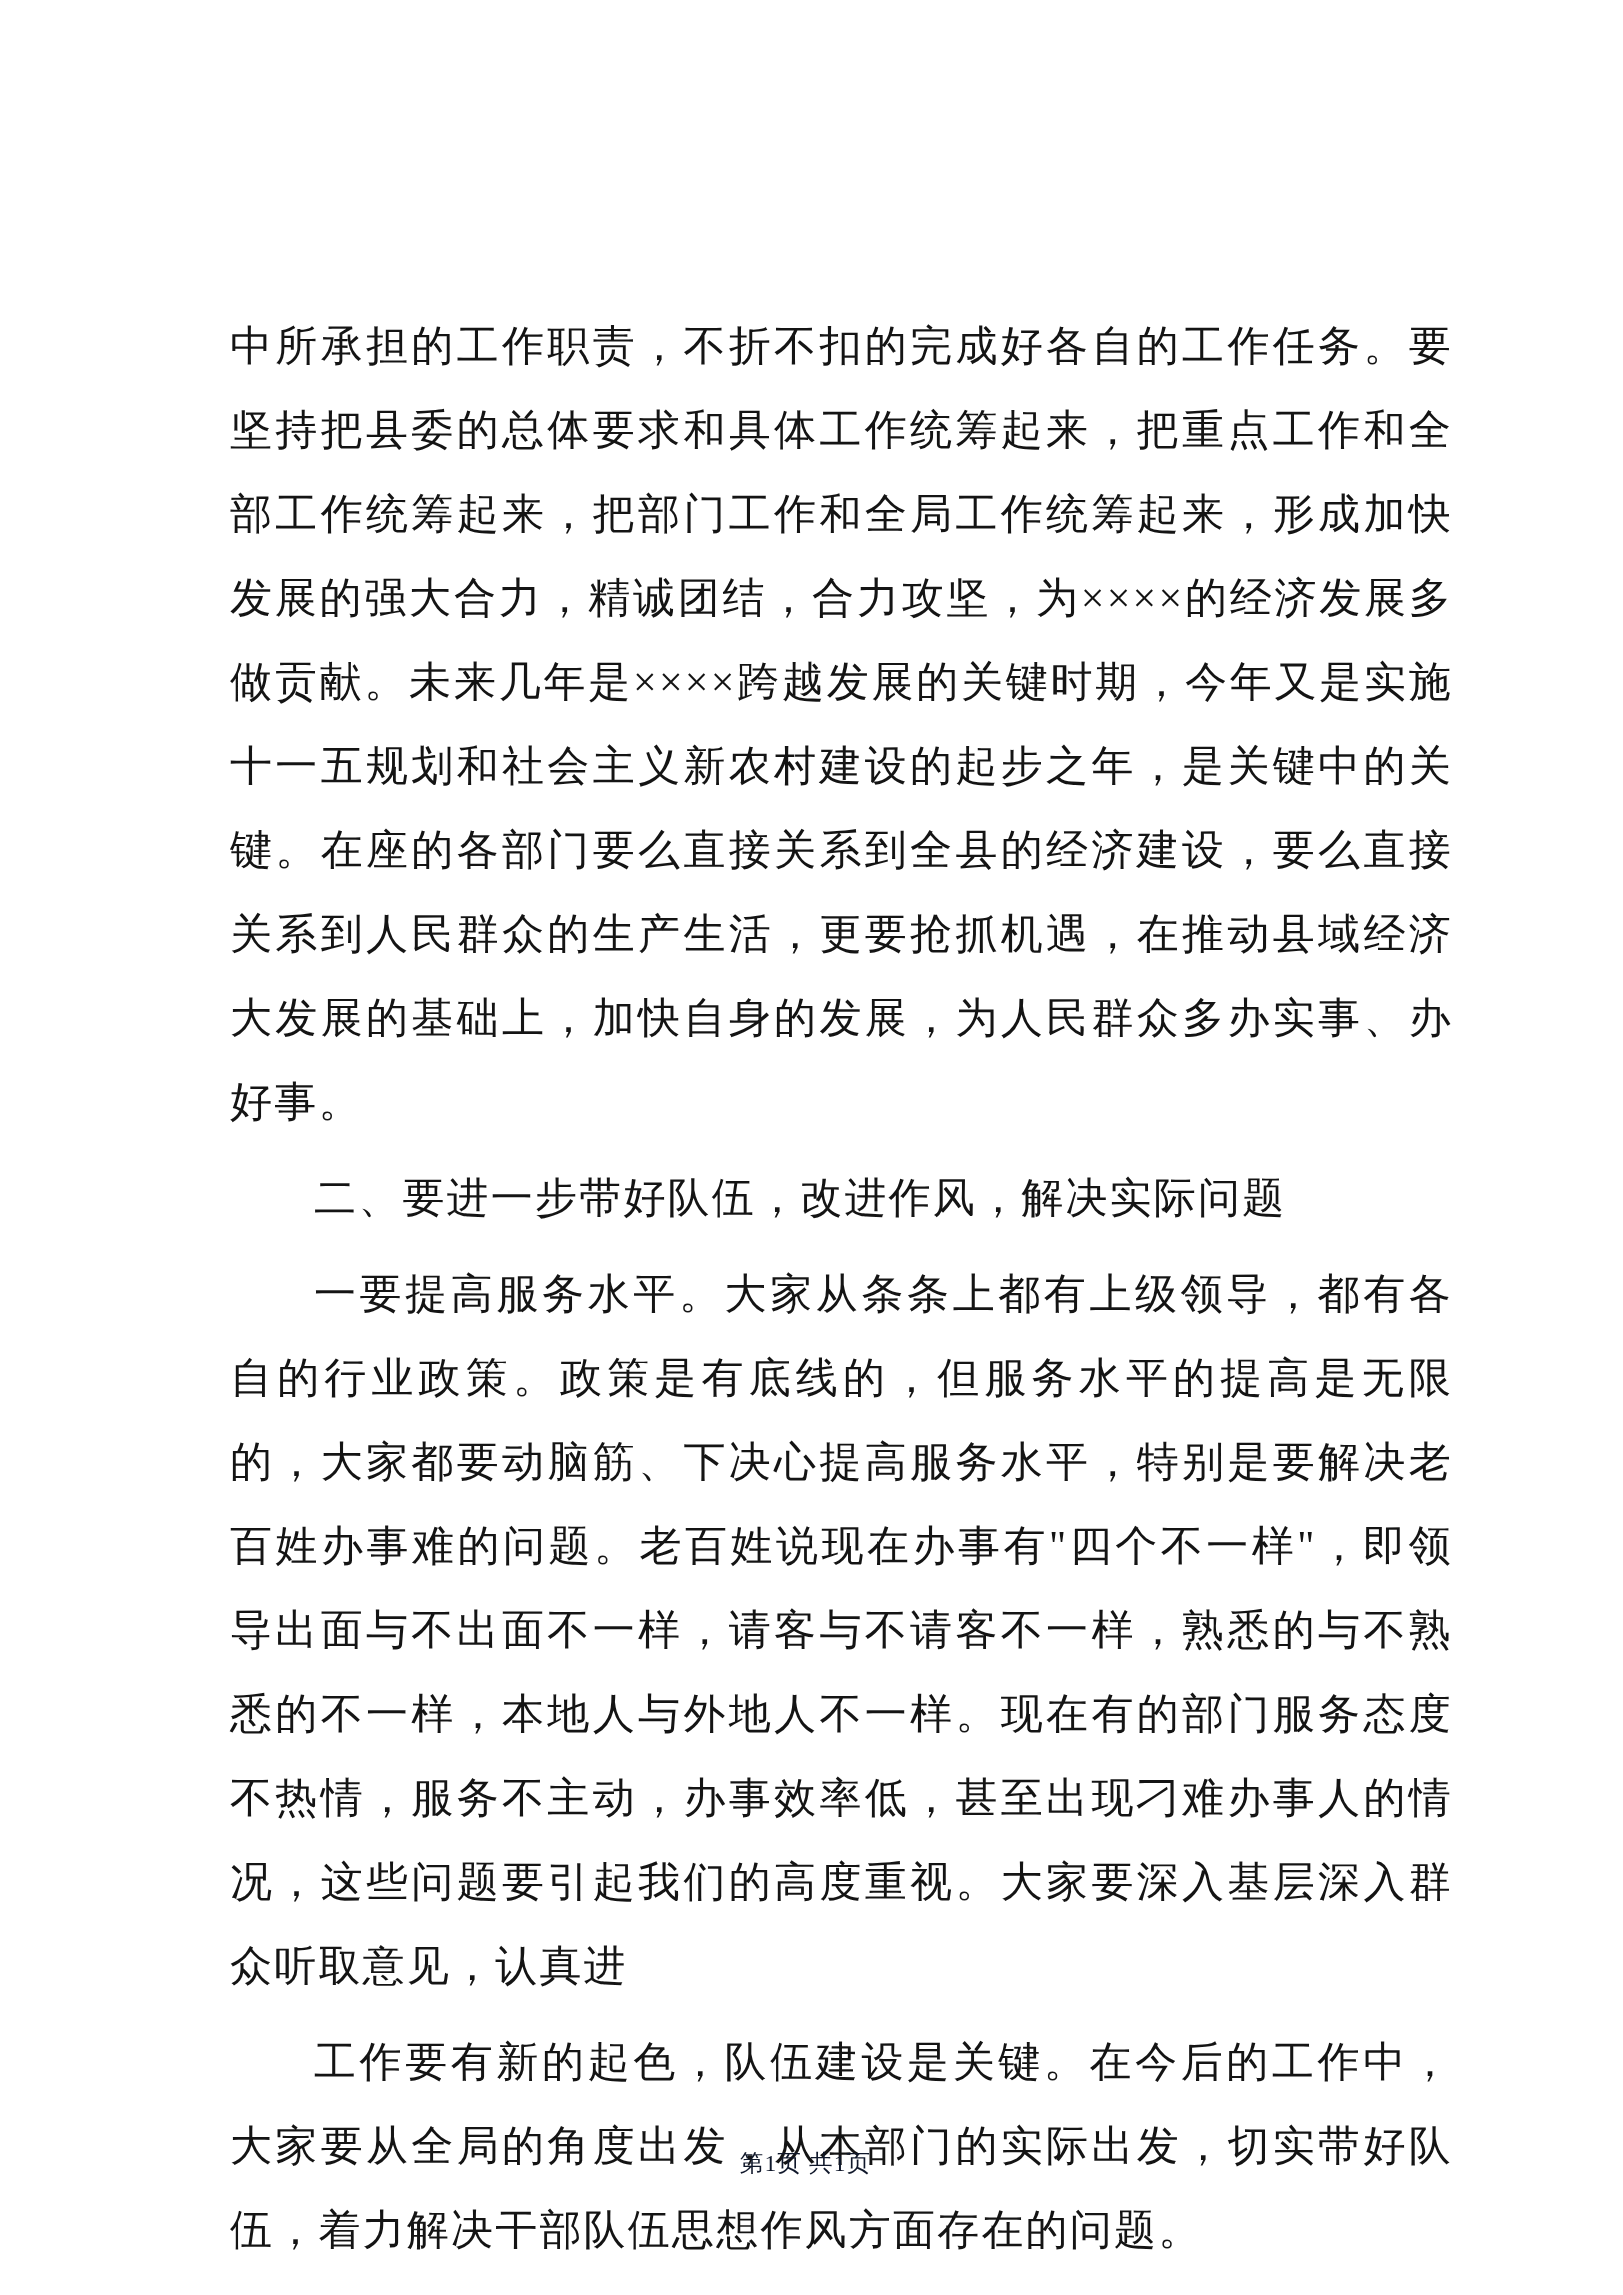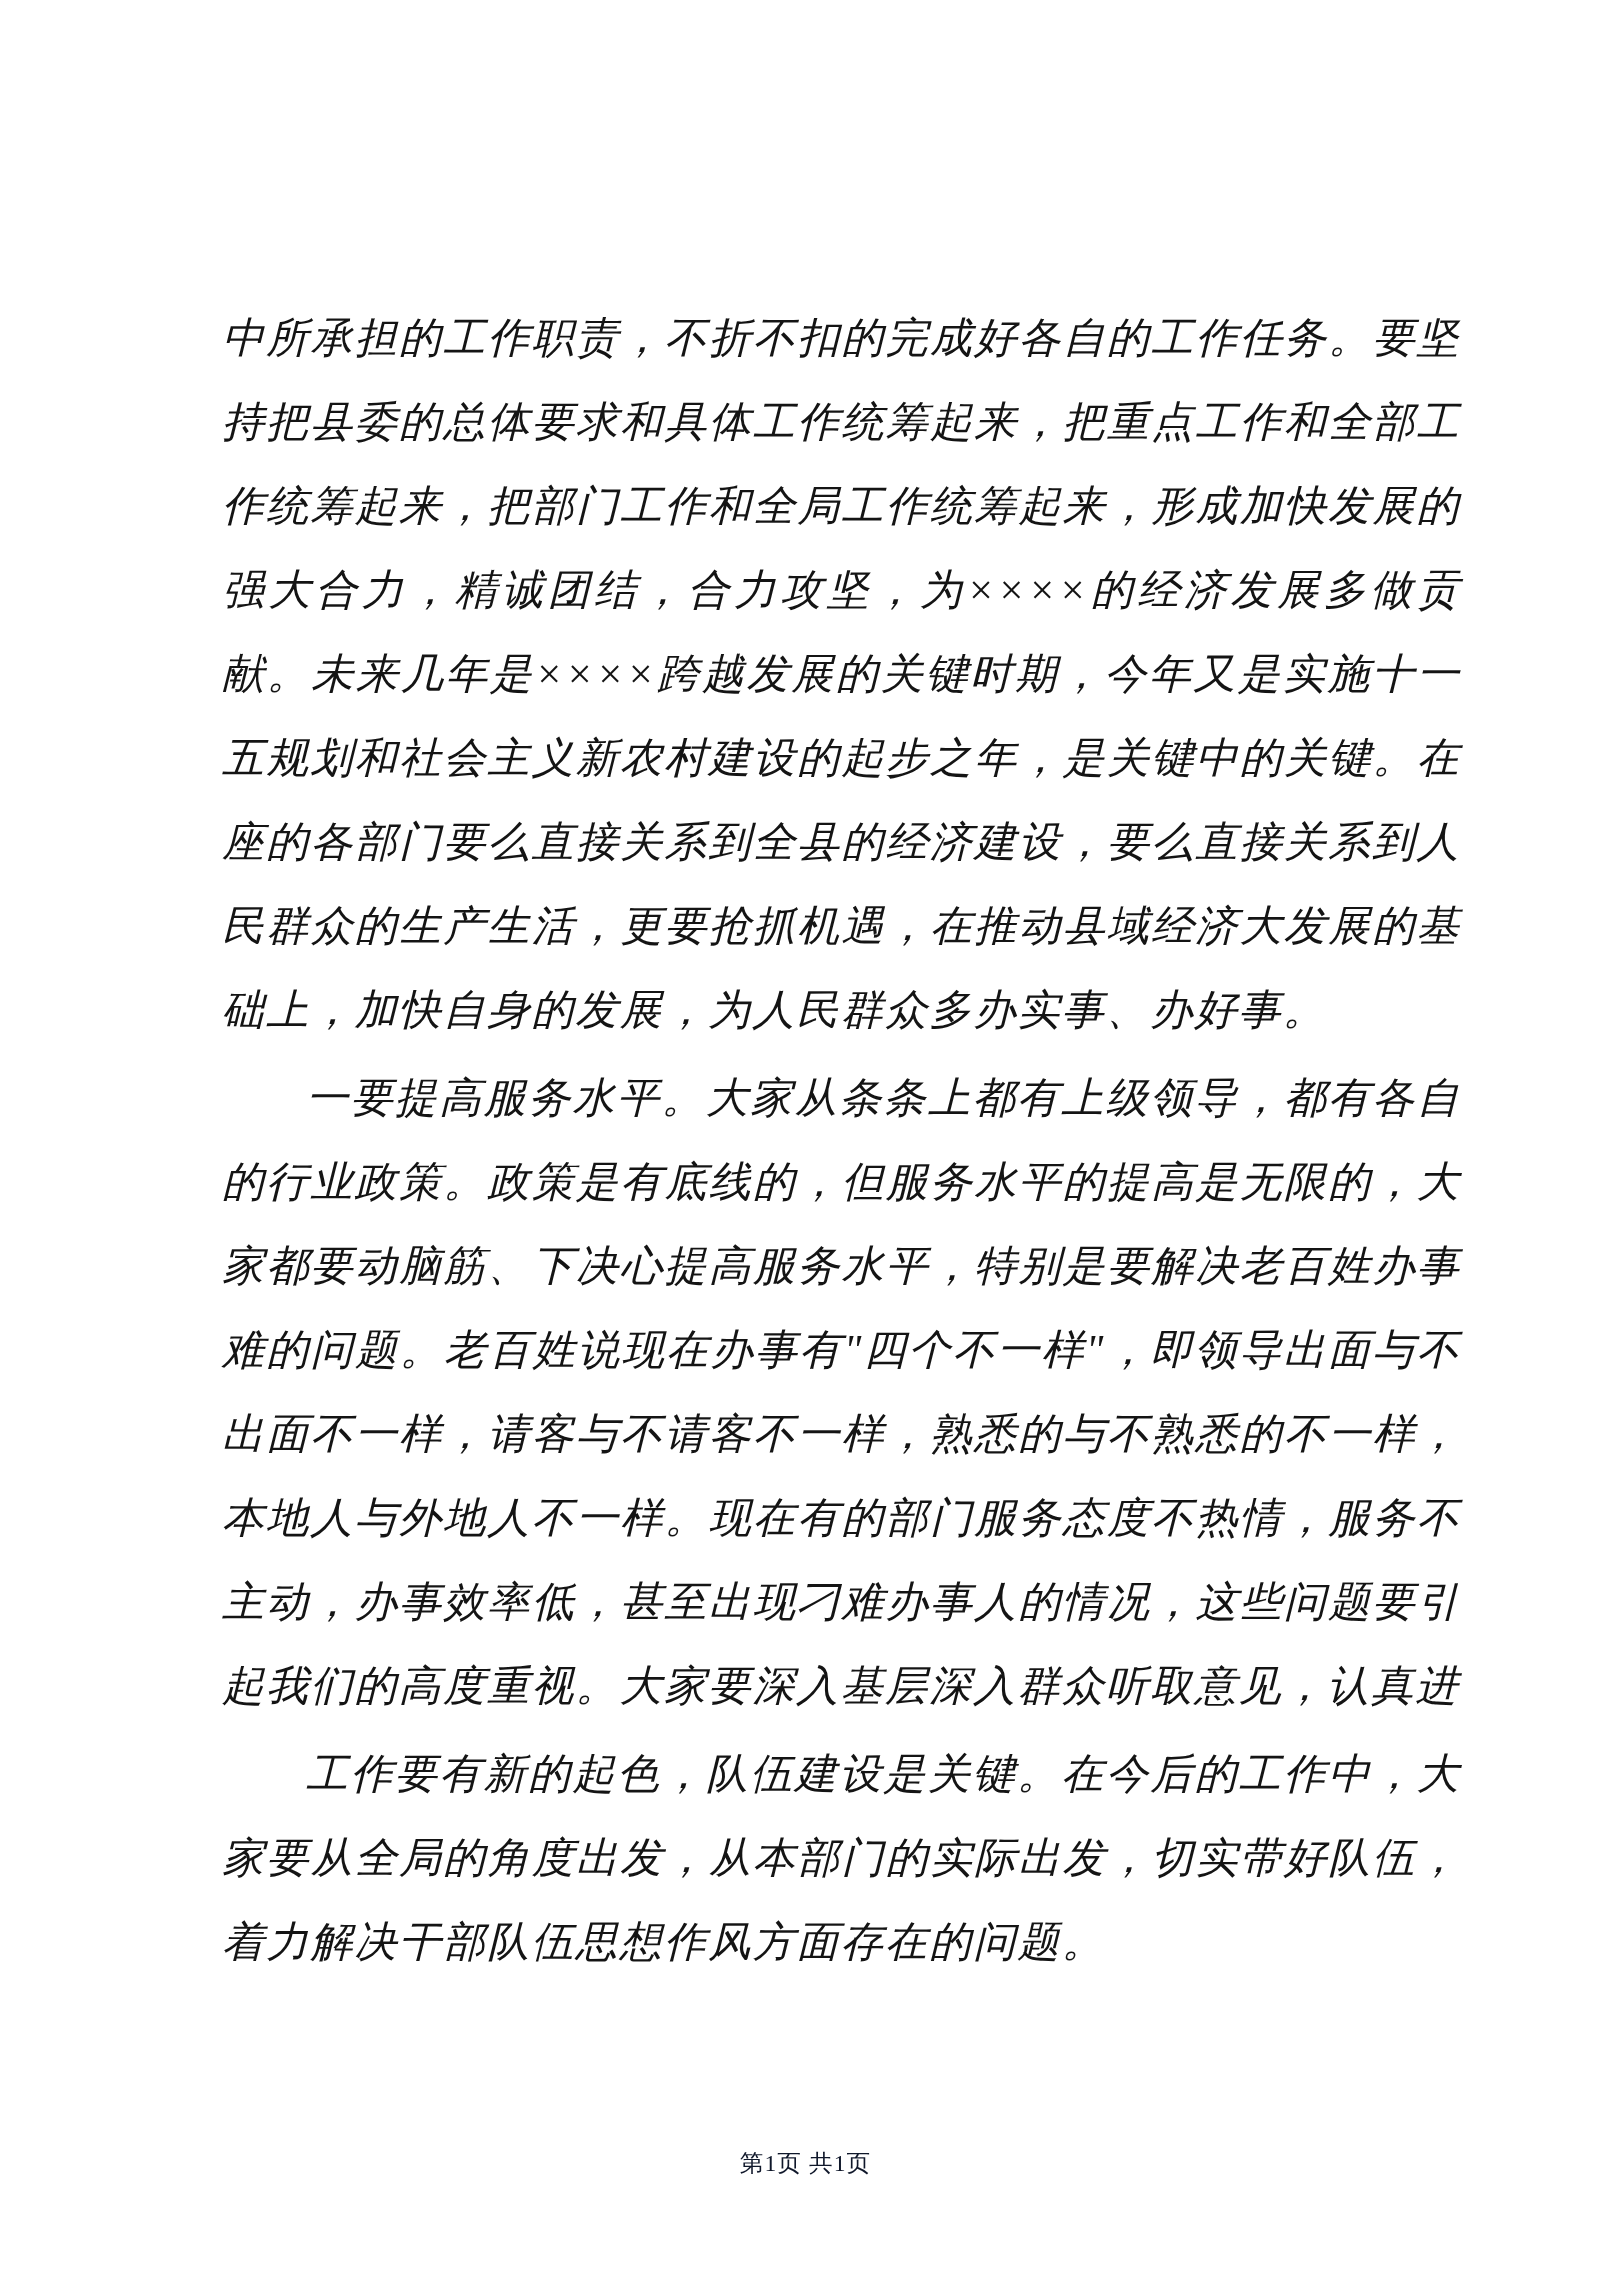--- a/index.html
+++ b/index.html
@@ -25,23 +25,22 @@
     left: 218px;
     top: 292px;
     width: 1247px;
     font-size: 42px;
     line-height: 84px;
     letter-spacing: 2.2px;
     text-align: justify;
     color: #141414;
   }
   .content p {
-    margin: 4px;
+    margin: 12px;
     padding: 0;
-    font-style: italic;
   }
   .content p.indent {
     text-indent: 2em;
   }
   .footer {
     position: absolute;
     left: 0;
     right: 12px;
     top: 2147px;
     text-align: center;
@@ -50,20 +49,21 @@
     color: #0f172a;
   }
 </style>
 </head>
 <body>
 
 <div class="page">
 
   <div class="content">
     <p>中所承担的工作职责，不折不扣的完成好各自的工作任务。要坚持把县委的总体要求和具体工作统筹起来，把重点工作和全部工作统筹起来，把部门工作和全局工作统筹起来，形成加快发展的强大合力，精诚团结，合力攻坚，为××××的经济发展多做贡献。未来几年是××××跨越发展的关键时期，今年又是实施十一五规划和社会主义新农村建设的起步之年，是关键中的关键。在座的各部门要么直接关系到全县的经济建设，要么直接关系到人民群众的生产生活，更要抢抓机遇，在推动县域经济大发展的基础上，加快自身的发展，为人民群众多办实事、办好事。</p>
+    <p class="indent">二、要进一步带好队伍，改进作风，解决实际问题</p>
     <p class="indent">一要提高服务水平。大家从条条上都有上级领导，都有各自的行业政策。政策是有底线的，但服务水平的提高是无限的，大家都要动脑筋、下决心提高服务水平，特别是要解决老百姓办事难的问题。老百姓说现在办事有"四个不一样"，即领导出面与不出面不一样，请客与不请客不一样，熟悉的与不熟悉的不一样，本地人与外地人不一样。现在有的部门服务态度不热情，服务不主动，办事效率低，甚至出现刁难办事人的情况，这些问题要引起我们的高度重视。大家要深入基层深入群众听取意见，认真进</p>
     <p class="indent">工作要有新的起色，队伍建设是关键。在今后的工作中，大家要从全局的角度出发，从本部门的实际出发，切实带好队伍，着力解决干部队伍思想作风方面存在的问题。</p>
   </div>
 
   <div class="footer">第1页 共1页</div>
 
 </div>
 
 
 </body></html>

